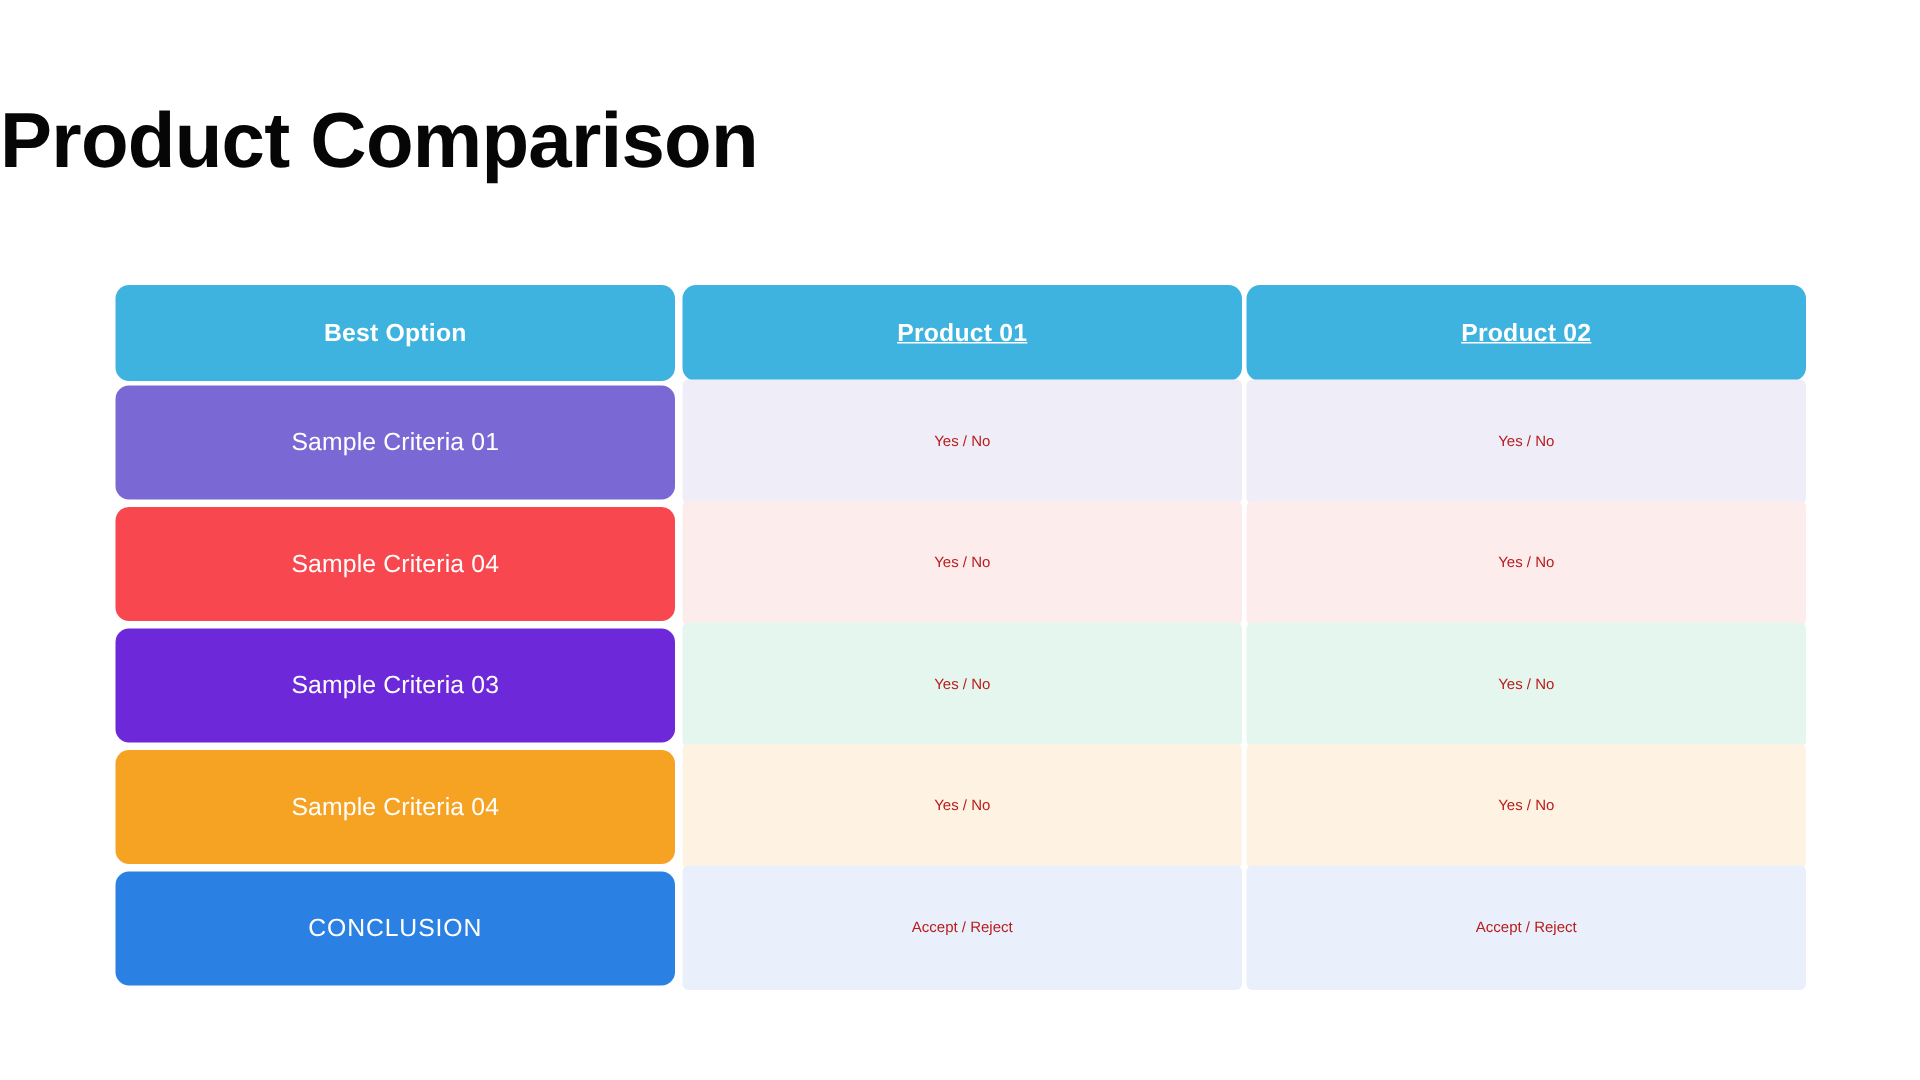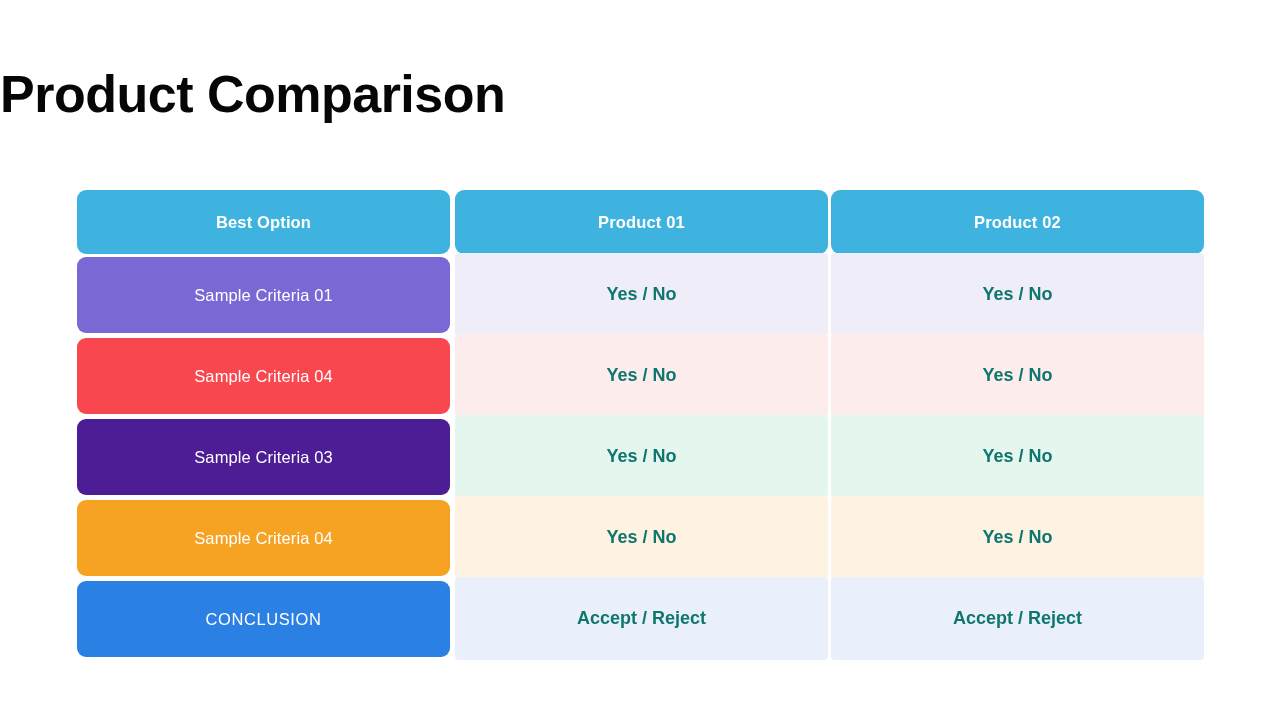--- a/index.html
+++ b/index.html
@@ -89,27 +89,28 @@
   }
 
   
   .cell-value {
     position: relative;
     border-radius: 4px;
     display: flex;
     align-items: center;
     justify-content: center;
     text-align: center;
-    font-size: 18px;
-    font-weight: bold;
-    color: #0f766e;
+    font-size: 10px;
+    font-weight: normal;
+    color: #b91c1c;
   }
 
   .header-row .cell-value {
     border-radius: 9px;
+    text-decoration: underline;
   }
 
   .col-gap-a { flex: 0 0 5px; }
   .col-gap-b { flex: 0 0 3px; }
 
   .cell-value.v1 { width: 373px; flex: 0 0 373px; }
   .cell-value.v2 { width: 373px; flex: 0 0 373px; }
 
   .body-row .cell-value {
     height: 83px;
@@ -150,21 +151,21 @@
 
     <div class="row body-row">
       <div class="cell-label" style="background: rgb(249, 71, 79);">Sample Criteria 04</div>
       <div class="col-gap-a"></div>
       <div class="cell-value v1" style="background: rgb(253, 236, 236);">Yes / No</div>
       <div class="col-gap-b"></div>
       <div class="cell-value v2" style="background: rgb(253, 236, 236);">Yes / No</div>
     </div>
 
     <div class="row body-row">
-      <div class="cell-label" style="background: #4c1d95;">Sample Criteria 03</div>
+      <div class="cell-label" style="background: #6d28d9;">Sample Criteria 03</div>
       <div class="col-gap-a"></div>
       <div class="cell-value v1" style="background: rgb(229, 246, 239);">Yes / No</div>
       <div class="col-gap-b"></div>
       <div class="cell-value v2" style="background: rgb(229, 246, 239);">Yes / No</div>
     </div>
 
     <div class="row body-row">
       <div class="cell-label" style="background: rgb(246, 163, 35);">Sample Criteria 04</div>
       <div class="col-gap-a"></div>
       <div class="cell-value v1" style="background: rgb(254, 243, 227);">Yes / No</div>

